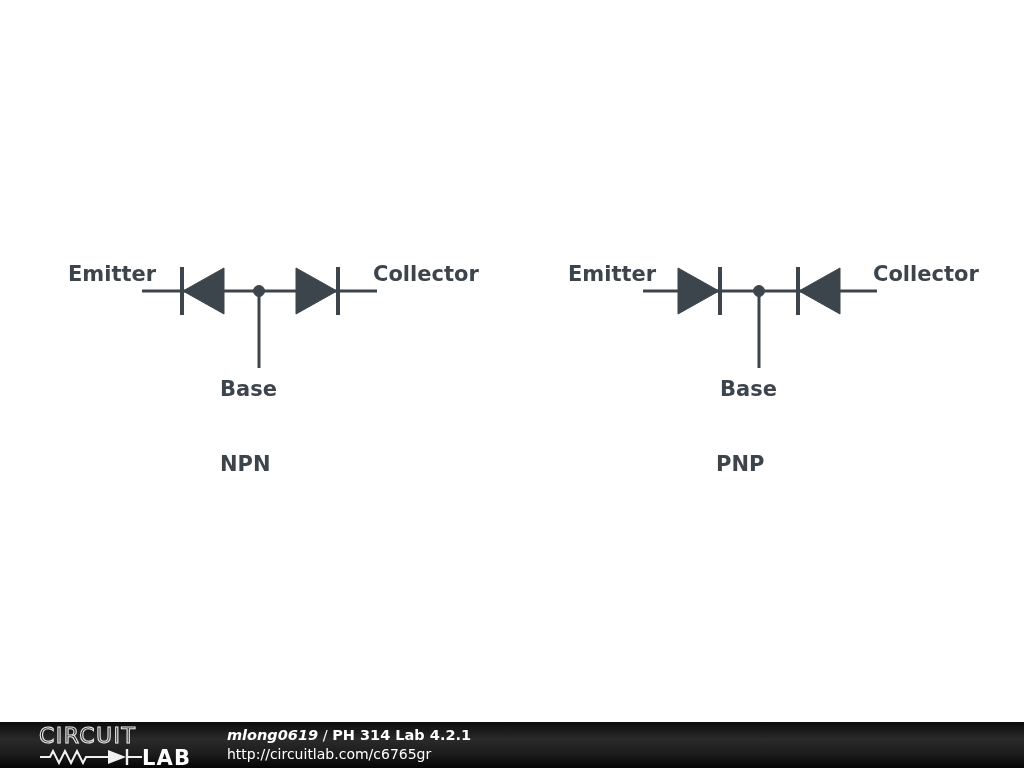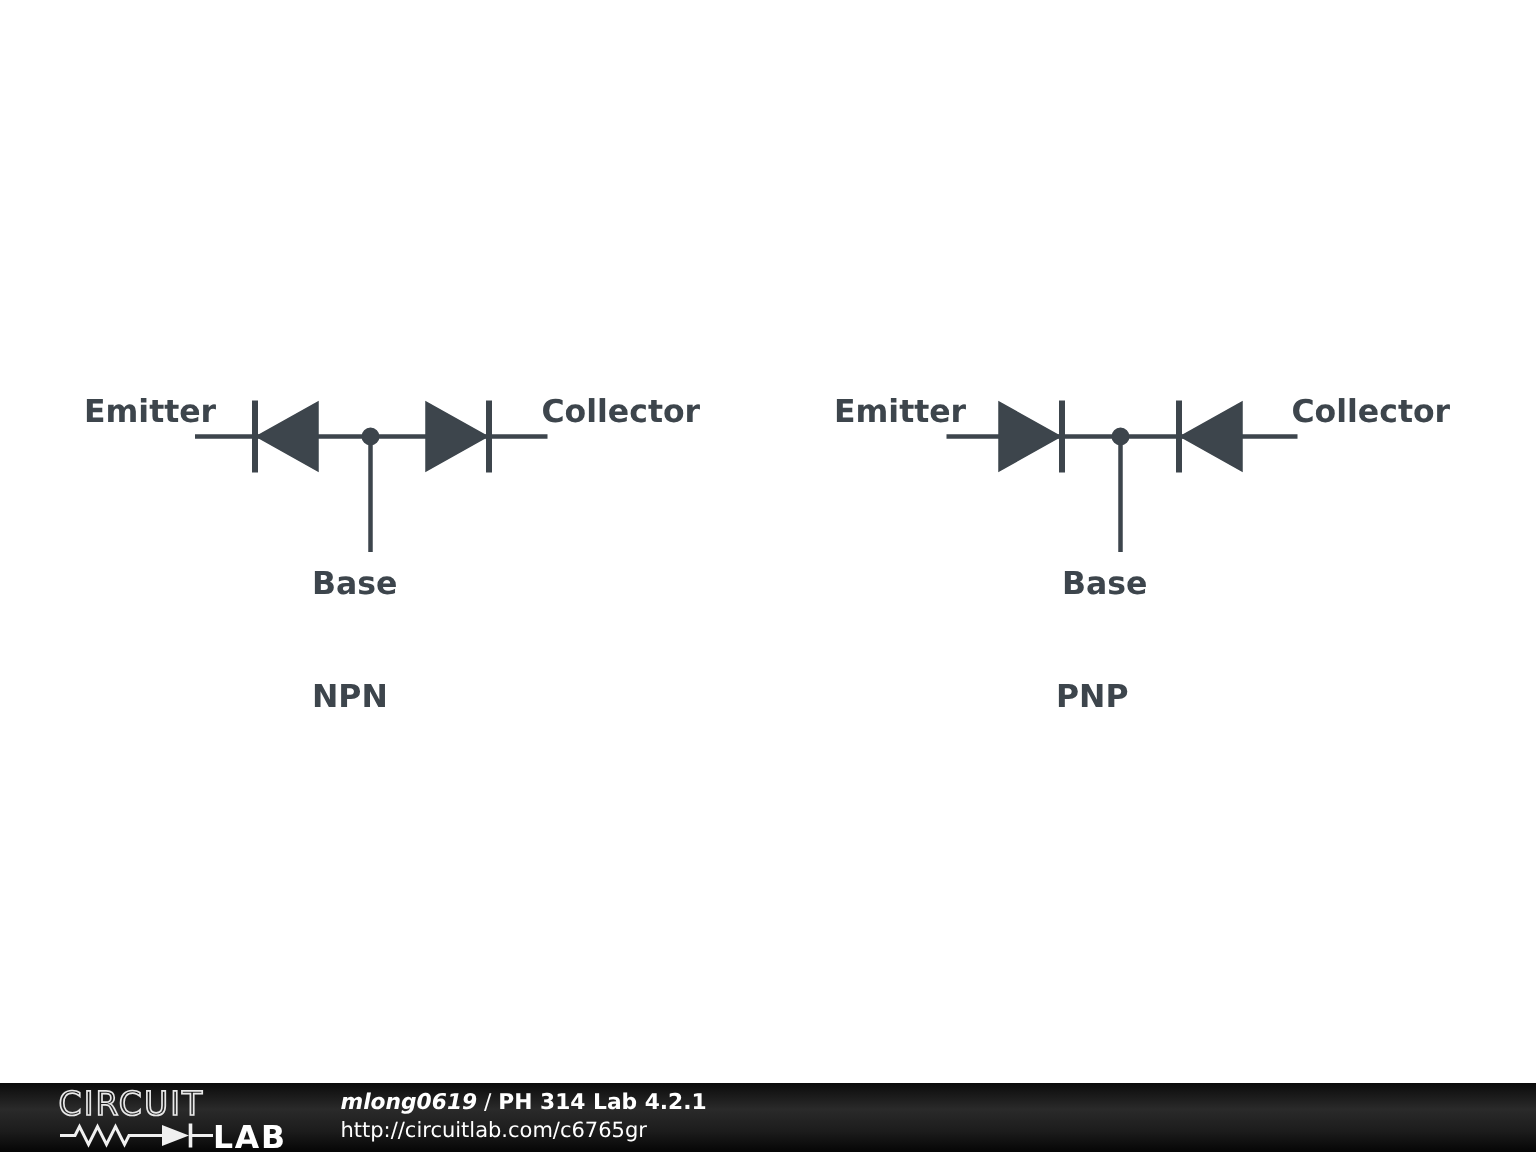--- a/index.html
+++ b/index.html
@@ -10,21 +10,21 @@
   body {
     width: 1024px;
     height: 768px;
     position: relative;
     overflow: hidden;
     font-family: "DejaVu Sans", sans-serif;
   }
 
   #canvas {
     position: absolute;
-    left: 0; top: 0;
+    left: 12px; top: 0;
     width: 872px;
     height: 768px;
   }
 
   .diagram-svg {
     position: absolute;
     left: 0;
     top: 0;
   }
 

